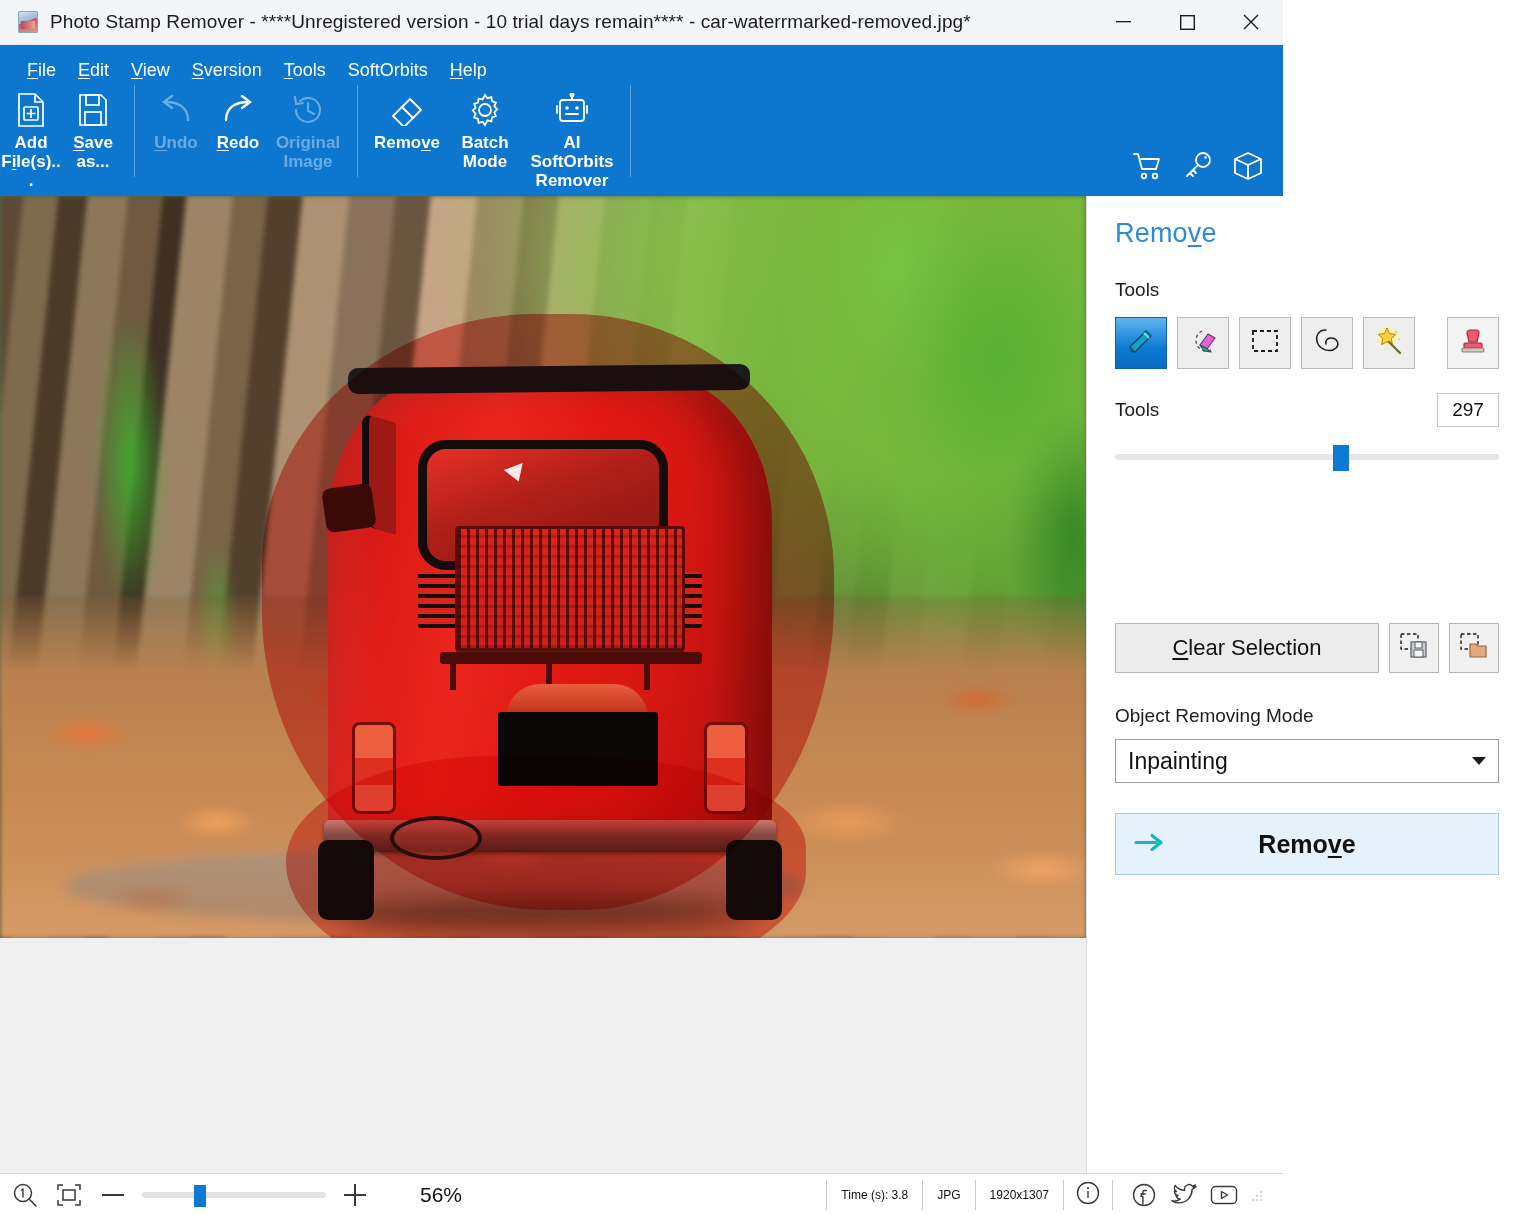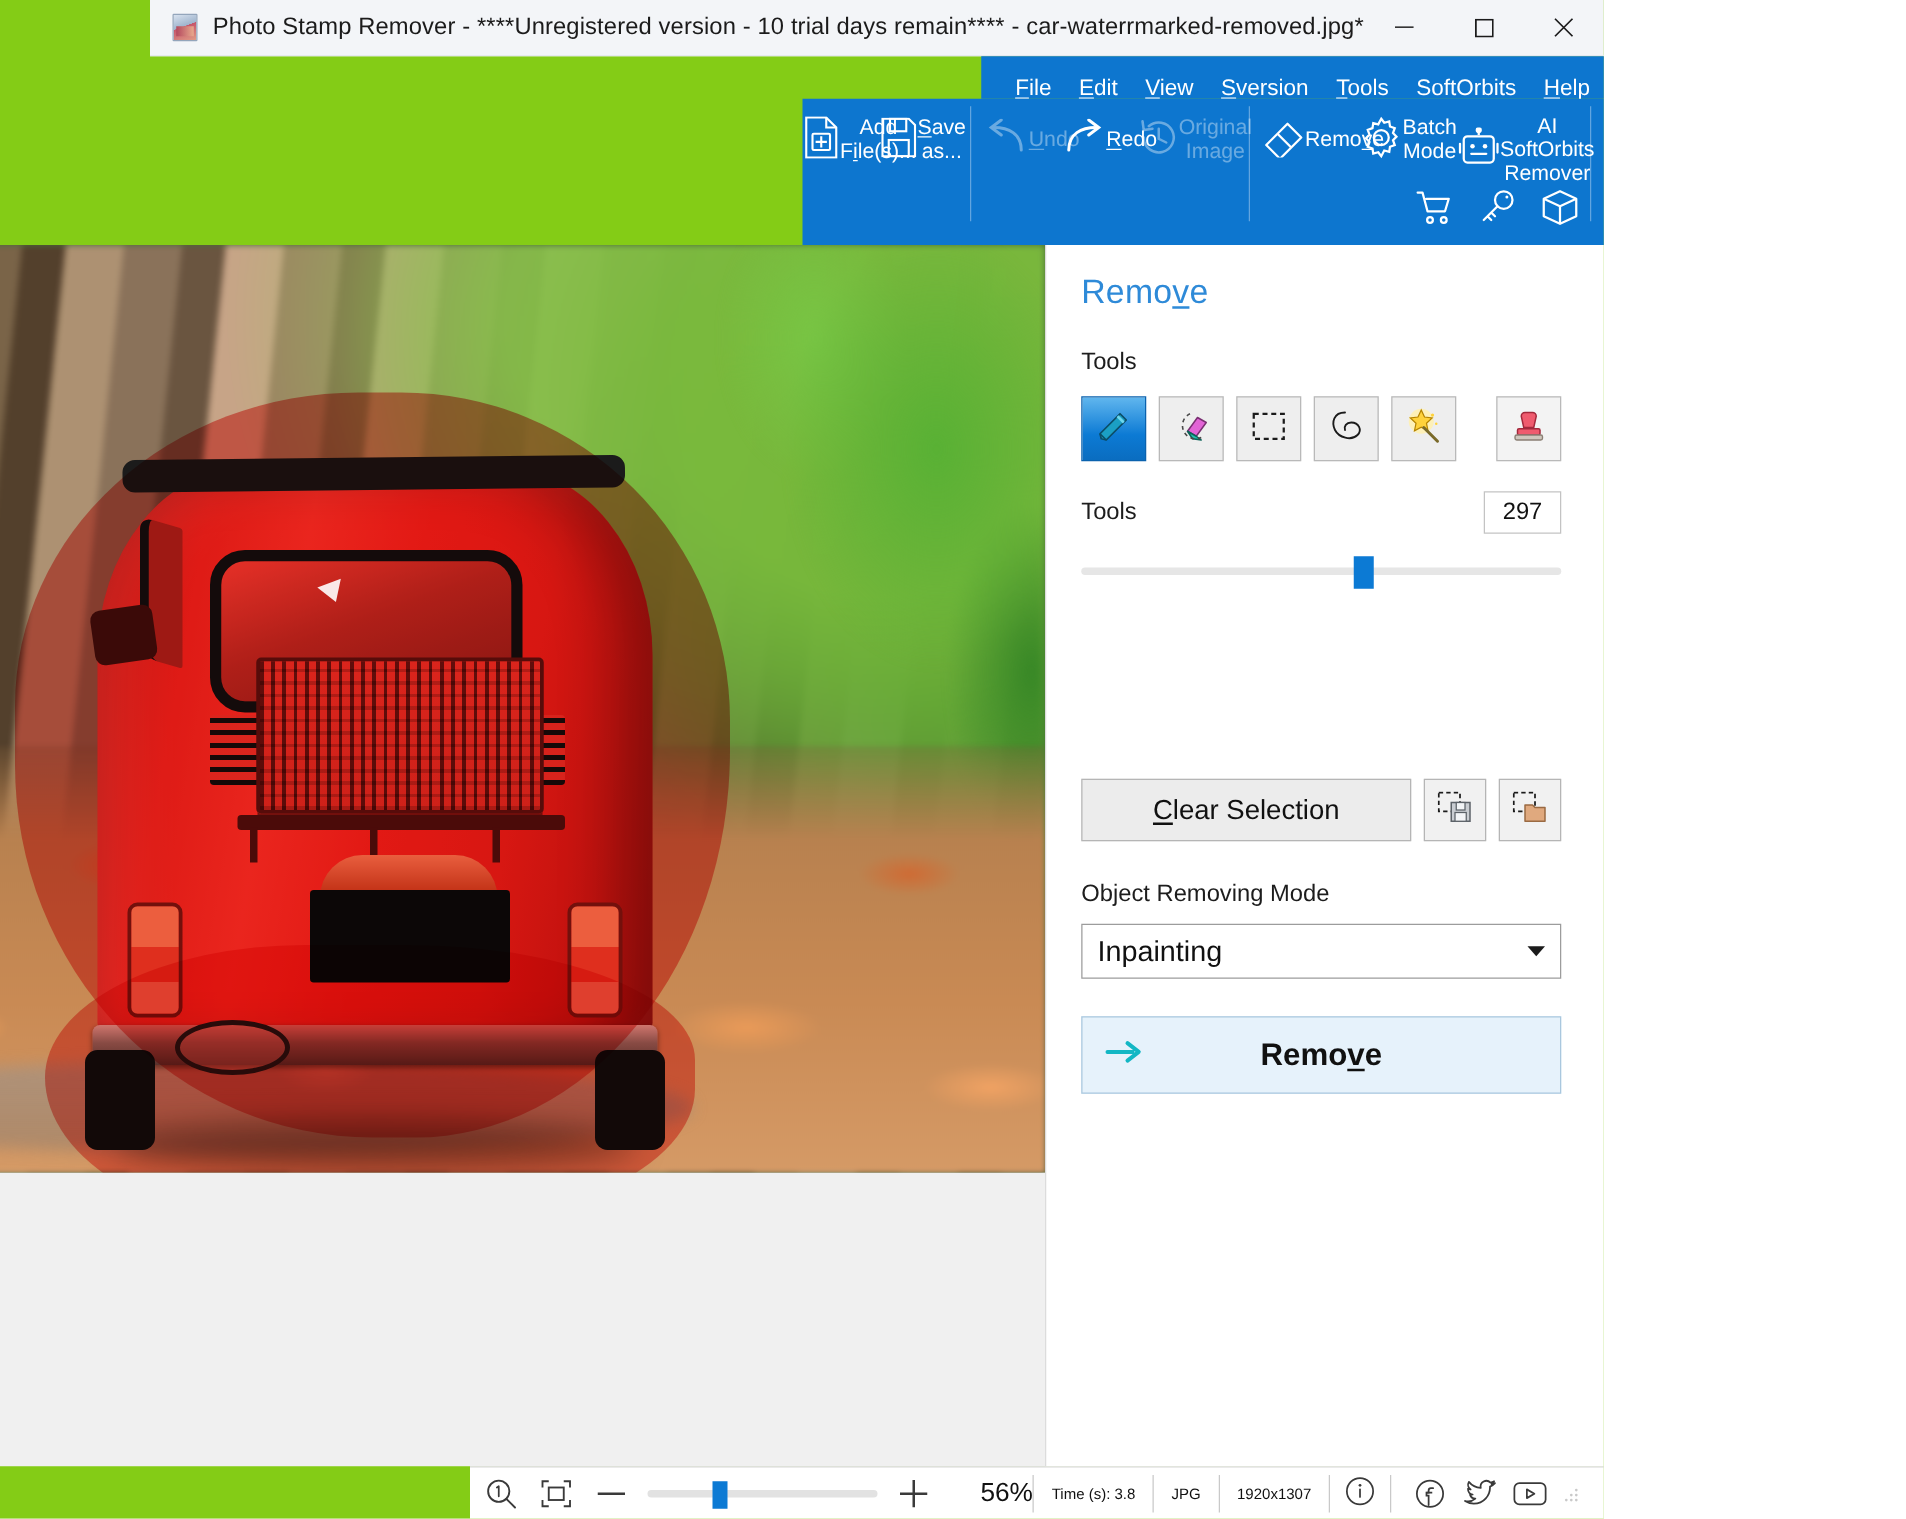--- a/index.html
+++ b/index.html
@@ -6,22 +6,21 @@
   html, body {
     width: 1525px; height: 1215px;
     font-family: "Liberation Sans", sans-serif;
     overflow: hidden;
     background: #ffffff;
   }
   #app {
     position: relative;
     width: 1283px; height: 1215px;
     display: flex; flex-direction: column;
-    background: #84cc16;
-    align-items: flex-end;
+    background: #1d4ed8;
   }
 
   
   .titlebar {
     height: 45px;
     background: #f3f5f8;
     display: flex; align-items: center;
     flex: 0 0 45px;
     border-bottom: 1px solid #e6e9ee;
   }
@@ -62,22 +61,22 @@
 
   
   .ribbon {
     height: 117px; background:#0d76cf;
     display:flex; align-items:flex-start; position:relative;
     flex: 0 0 117px;
   }
   .rgroup { display:flex; align-items:flex-start; height:117px; }
   .rsep { width:1px; background:rgba(255,255,255,.35); height:92px; margin: 6px 10px 0 10px; }
   .rbtn {
-    display:flex; flex-direction:row; align-items:center;
-    width: 62px; padding-top: 10px; color:#fff; cursor:default;
+    display:flex; flex-direction:column; align-items:center;
+    width: 62px; padding-top: 10px; color:#fff; cursor:default;font-weight:bold;
   }
   .rbtn.wide { width: 78px; }
   .rbtn.xwide { width: 96px; }
   .rbtn .ricon { height: 42px; display:flex; align-items:center; justify-content:center; }
   .rbtn .rlabel {
     font-size: 17px; line-height: 19px; text-align:center; margin-top: 2px;
     word-wrap: break-word; max-width: 100%;
   }
   .rbtn.disabled { opacity: .38; }
   .rbtn u { text-decoration: underline; text-underline-offset: 2px; }
@@ -317,21 +316,21 @@
   
   .statusbar {
     height: 42px; background:#ffffff; border-top:1px solid #d6d6d6;
     display:flex; align-items:center; flex: 0 0 42px;
   }
   .sb-left { display:flex; align-items:center; gap: 14px; padding-left: 10px; }
   .sb-icon { width: 30px; height: 30px; display:flex; align-items:center; justify-content:center; }
   .zoom-slider { position:relative; width: 184px; height: 26px; }
   .zs-track { position:absolute; left:0; right:0; top: 10px; height: 6px; background:#e2e2e2; border-radius:3px; }
   .zs-thumb { position:absolute; left: 52px; top: 3px; width: 12px; height: 22px; background:#0c7ad4; }
-  .zoom-pct { font-size: 21px; color:#111; margin-left: 24px; }
+  .zoom-pct { font-size: 21px; color:#111; margin-left: 36px; }
   .sb-spacer { flex: 1 1 auto; }
   .sb-cell {
     border-left: 1px solid #c9c9c9; height: 30px; display:flex; align-items:center;
     padding: 0 14px; font-size: 12px; color:#111; white-space:nowrap;
   }
   .sb-social { display:flex; align-items:center; gap: 10px; padding: 0 14px 0 16px; border-left:1px solid #c9c9c9; height:30px; }
   .grip { width: 14px; height: 14px; margin-right: 6px; opacity:.45; }
 </style>
 </head>
 <body>

